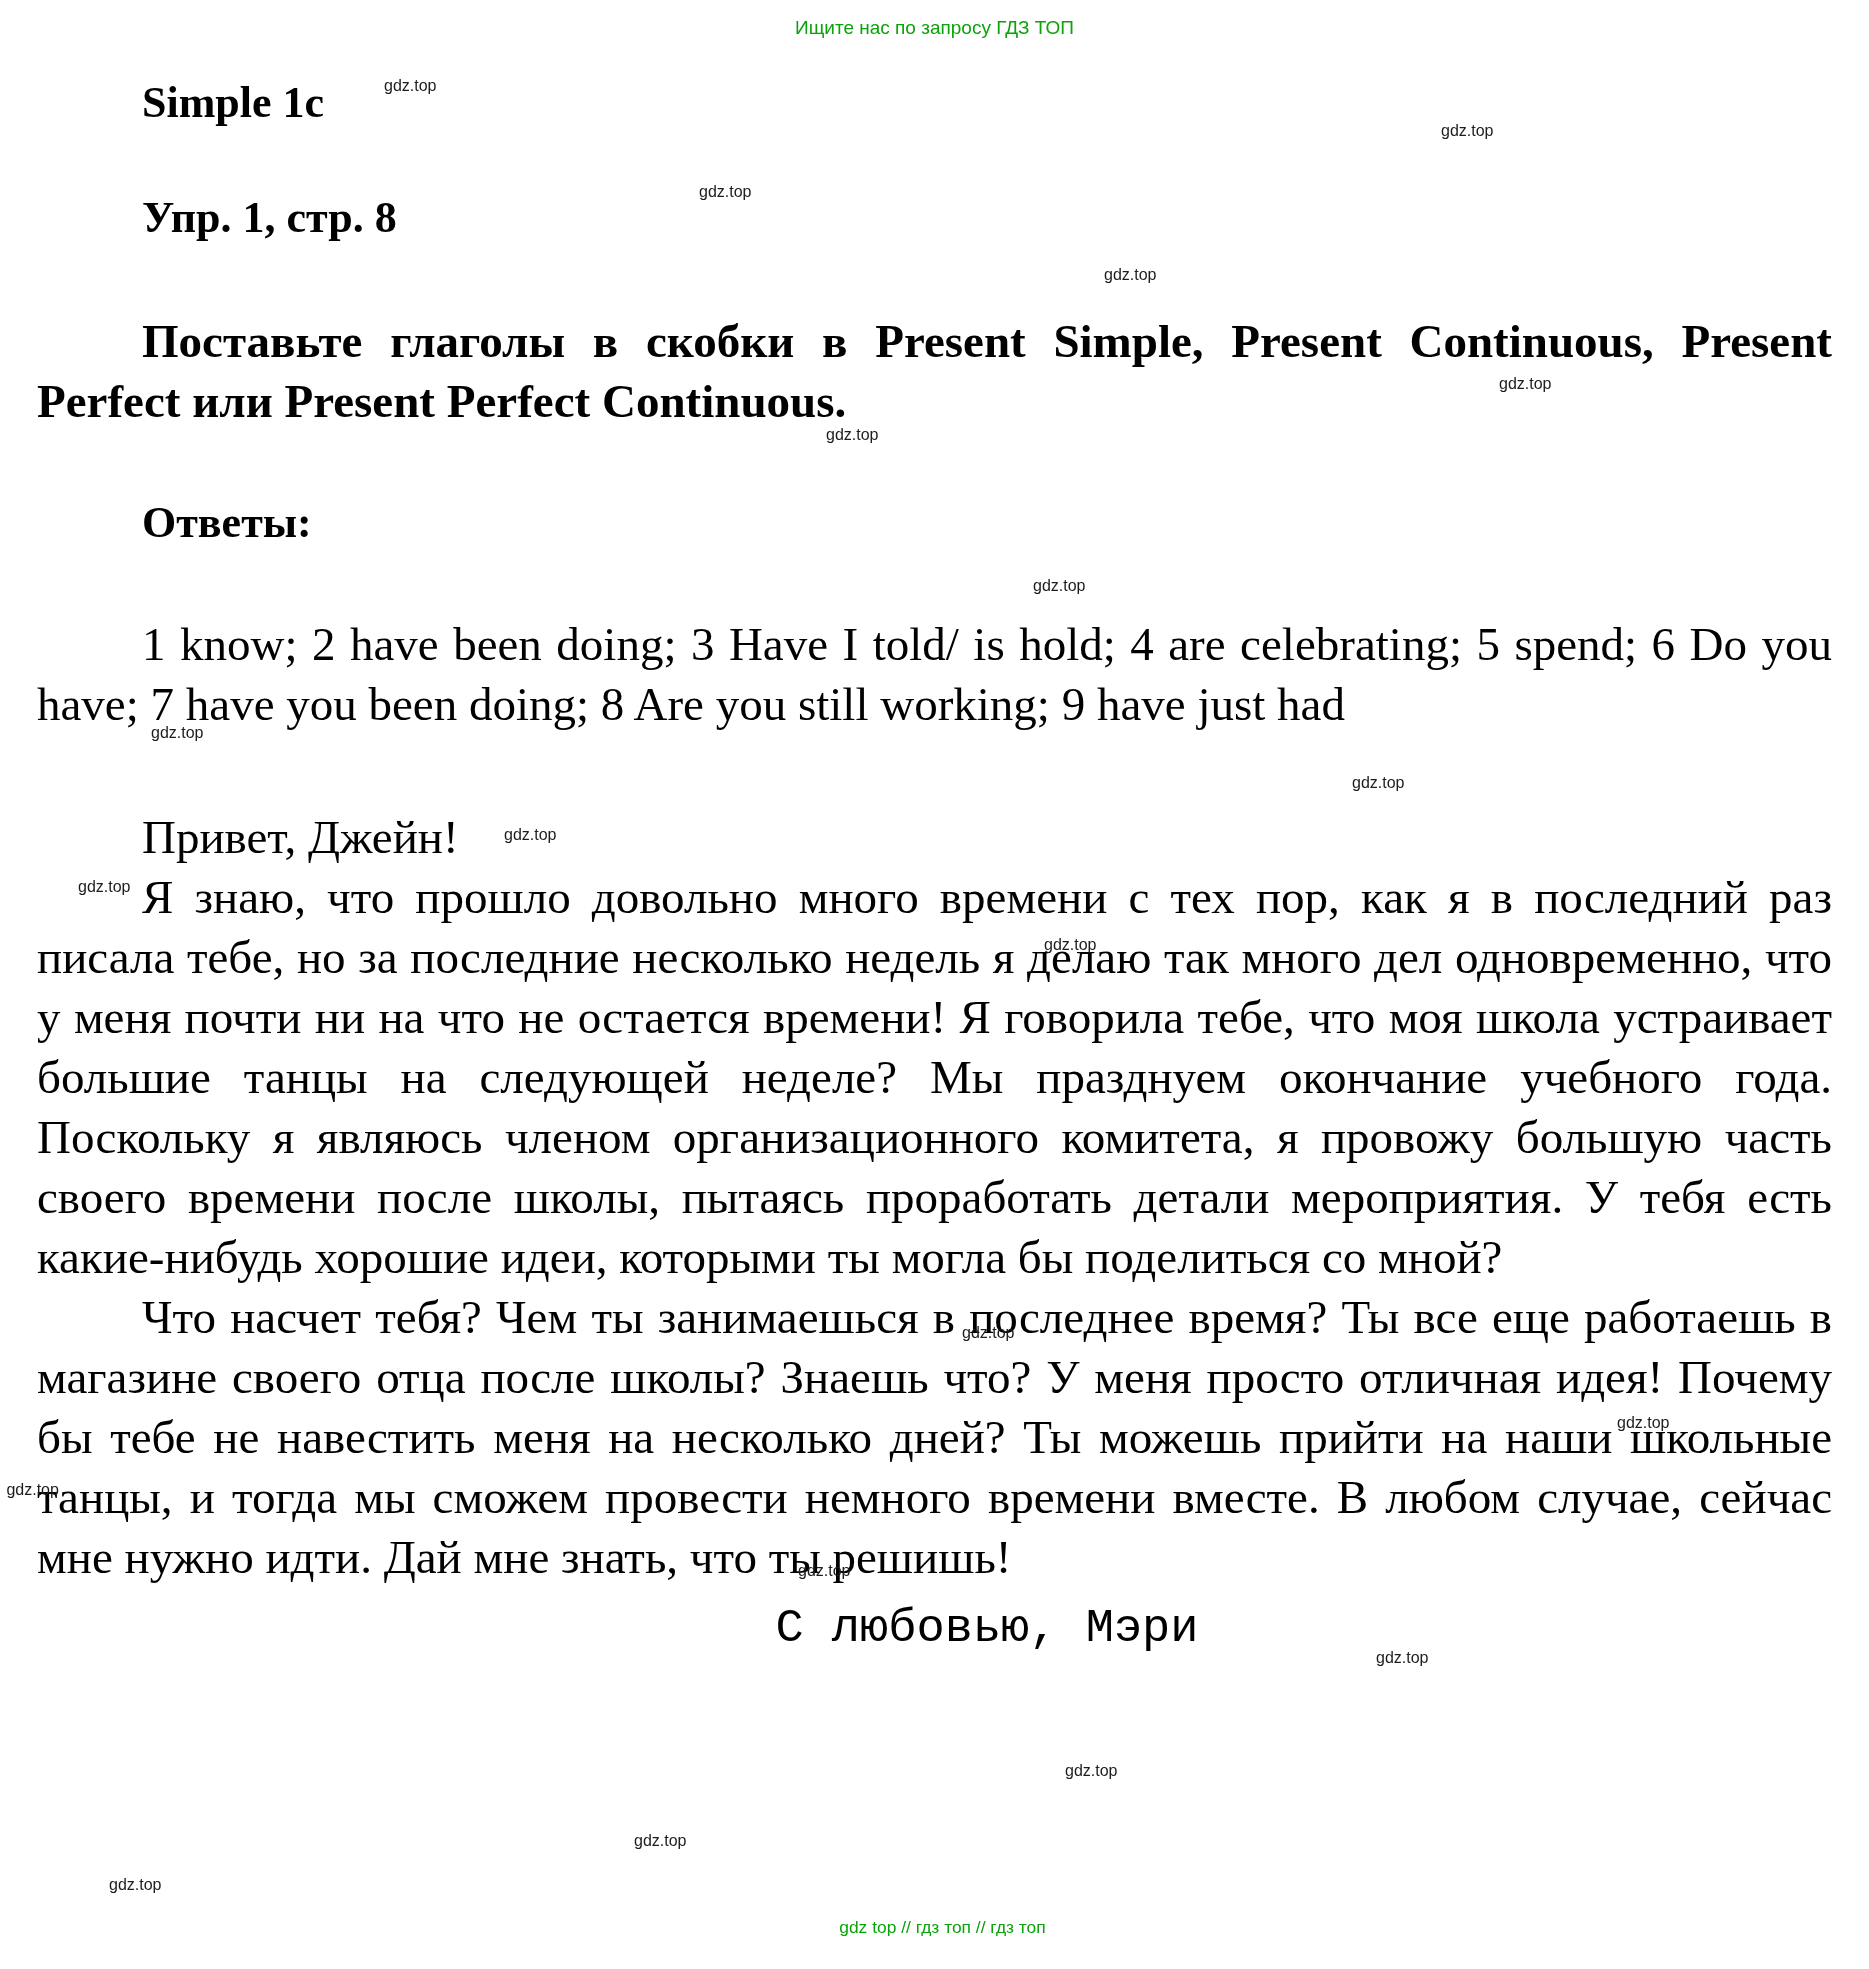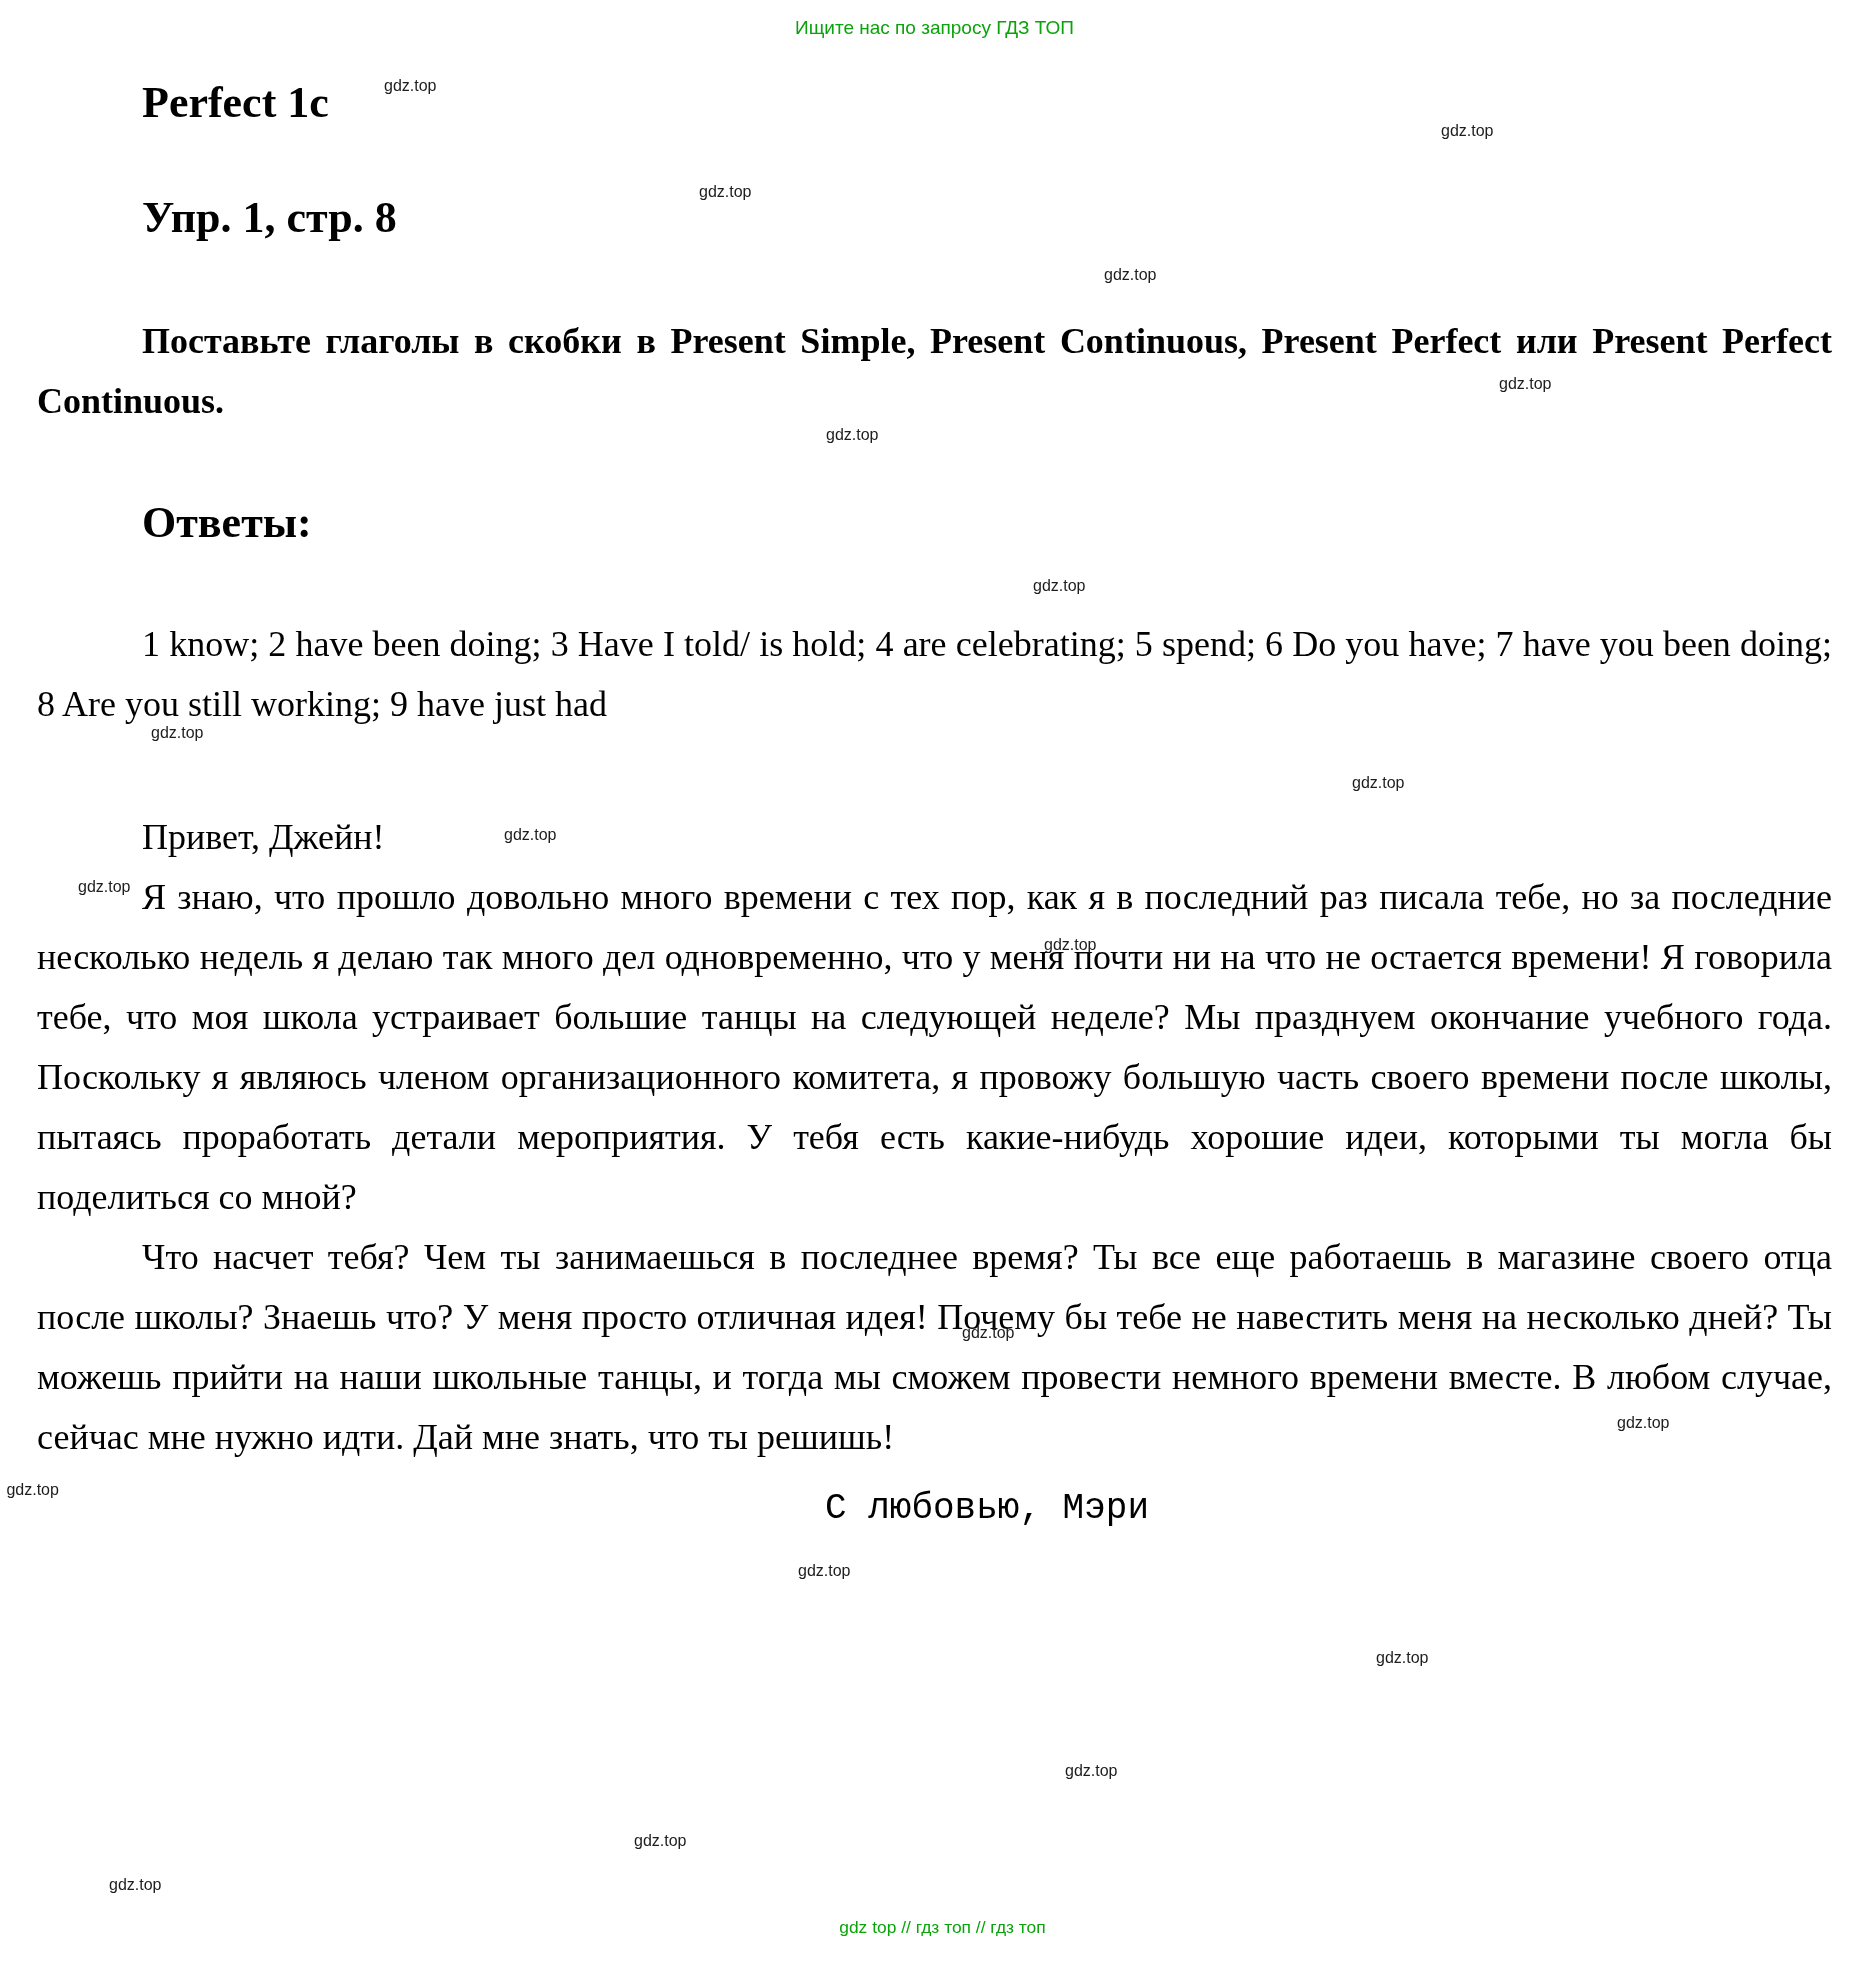--- a/index.html
+++ b/index.html
@@ -25,21 +25,21 @@
   .heading {
     font-weight: bold;
     font-size: 44px;
     text-indent: 105px;
   }
   .module-heading    { margin-top: 38px; }
   .exercise-heading  { margin-top: 64px; }
   .answers-label     { margin-top: 66px; }
   .translation-label { margin-top: 66px; }
   .body-text {
-    font-size: 36px;
+    font-size: 47px;
     line-height: 60px;
     text-align: justify;
     text-indent: 105px;
   }
   .task-text {
     margin-top: 68px;
     font-weight: bold;
   }
   .answers-text { margin-top: 66px; }
   .greeting     { margin-top: 73px; text-align: left; }
@@ -61,21 +61,21 @@
     font-size: 17.4px;
     color: var(--banner_green, #0ba30b);
   }
 </style>
 </head>
 <body>
 
 <div class="banner">Ищите нас по запросу ГДЗ ТОП</div>
 
 <div class="content">
-  <div class="heading module-heading">Perfect 1c</div>
+  <div class="heading module-heading">Simple 1c</div>
   <div class="heading exercise-heading">Упр. 1, cтр. 8</div>
   <div class="body-text task-text">Поставьте глаголы в скобки в Present Simple, Present Continuous, Present Perfect или Present Perfect Continuous.</div>
   <div class="heading answers-label">Ответы:</div>
   <div class="body-text answers-text">1 know; 2 have been doing; 3 Have I told/ is hold; 4 are celebrating; 5 spend; 6 Do you have; 7 have you been doing; 8 Are you still working; 9 have just had</div>
   <div class="body-text greeting">Привет, Джейн!</div>
   <div class="body-text">Я знаю, что прошло довольно много времени с тех пор, как я в последний раз писала тебе, но за последние несколько недель я делаю так много дел одновременно, что у меня почти ни на что не остается времени! Я говорила тебе, что моя школа устраивает большие танцы на следующей неделе? Мы празднуем окончание учебного года. Поскольку я являюсь членом организационного комитета, я провожу большую часть своего времени после школы, пытаясь проработать детали мероприятия. У тебя есть какие-нибудь хорошие идеи, которыми ты могла бы поделиться со мной?</div>
   <div class="body-text">Что насчет тебя? Чем ты занимаешься в последнее время? Ты все еще работаешь в магазине своего отца после школы? Знаешь что? У меня просто отличная идея! Почему бы тебе не навестить меня на несколько дней? Ты можешь прийти на наши школьные танцы, и тогда мы сможем провести немного времени вместе. В любом случае, сейчас мне нужно идти. Дай мне знать, что ты решишь!</div>
   <div class="body-text signature">С любовью, Мэри</div>
 </div>
 

